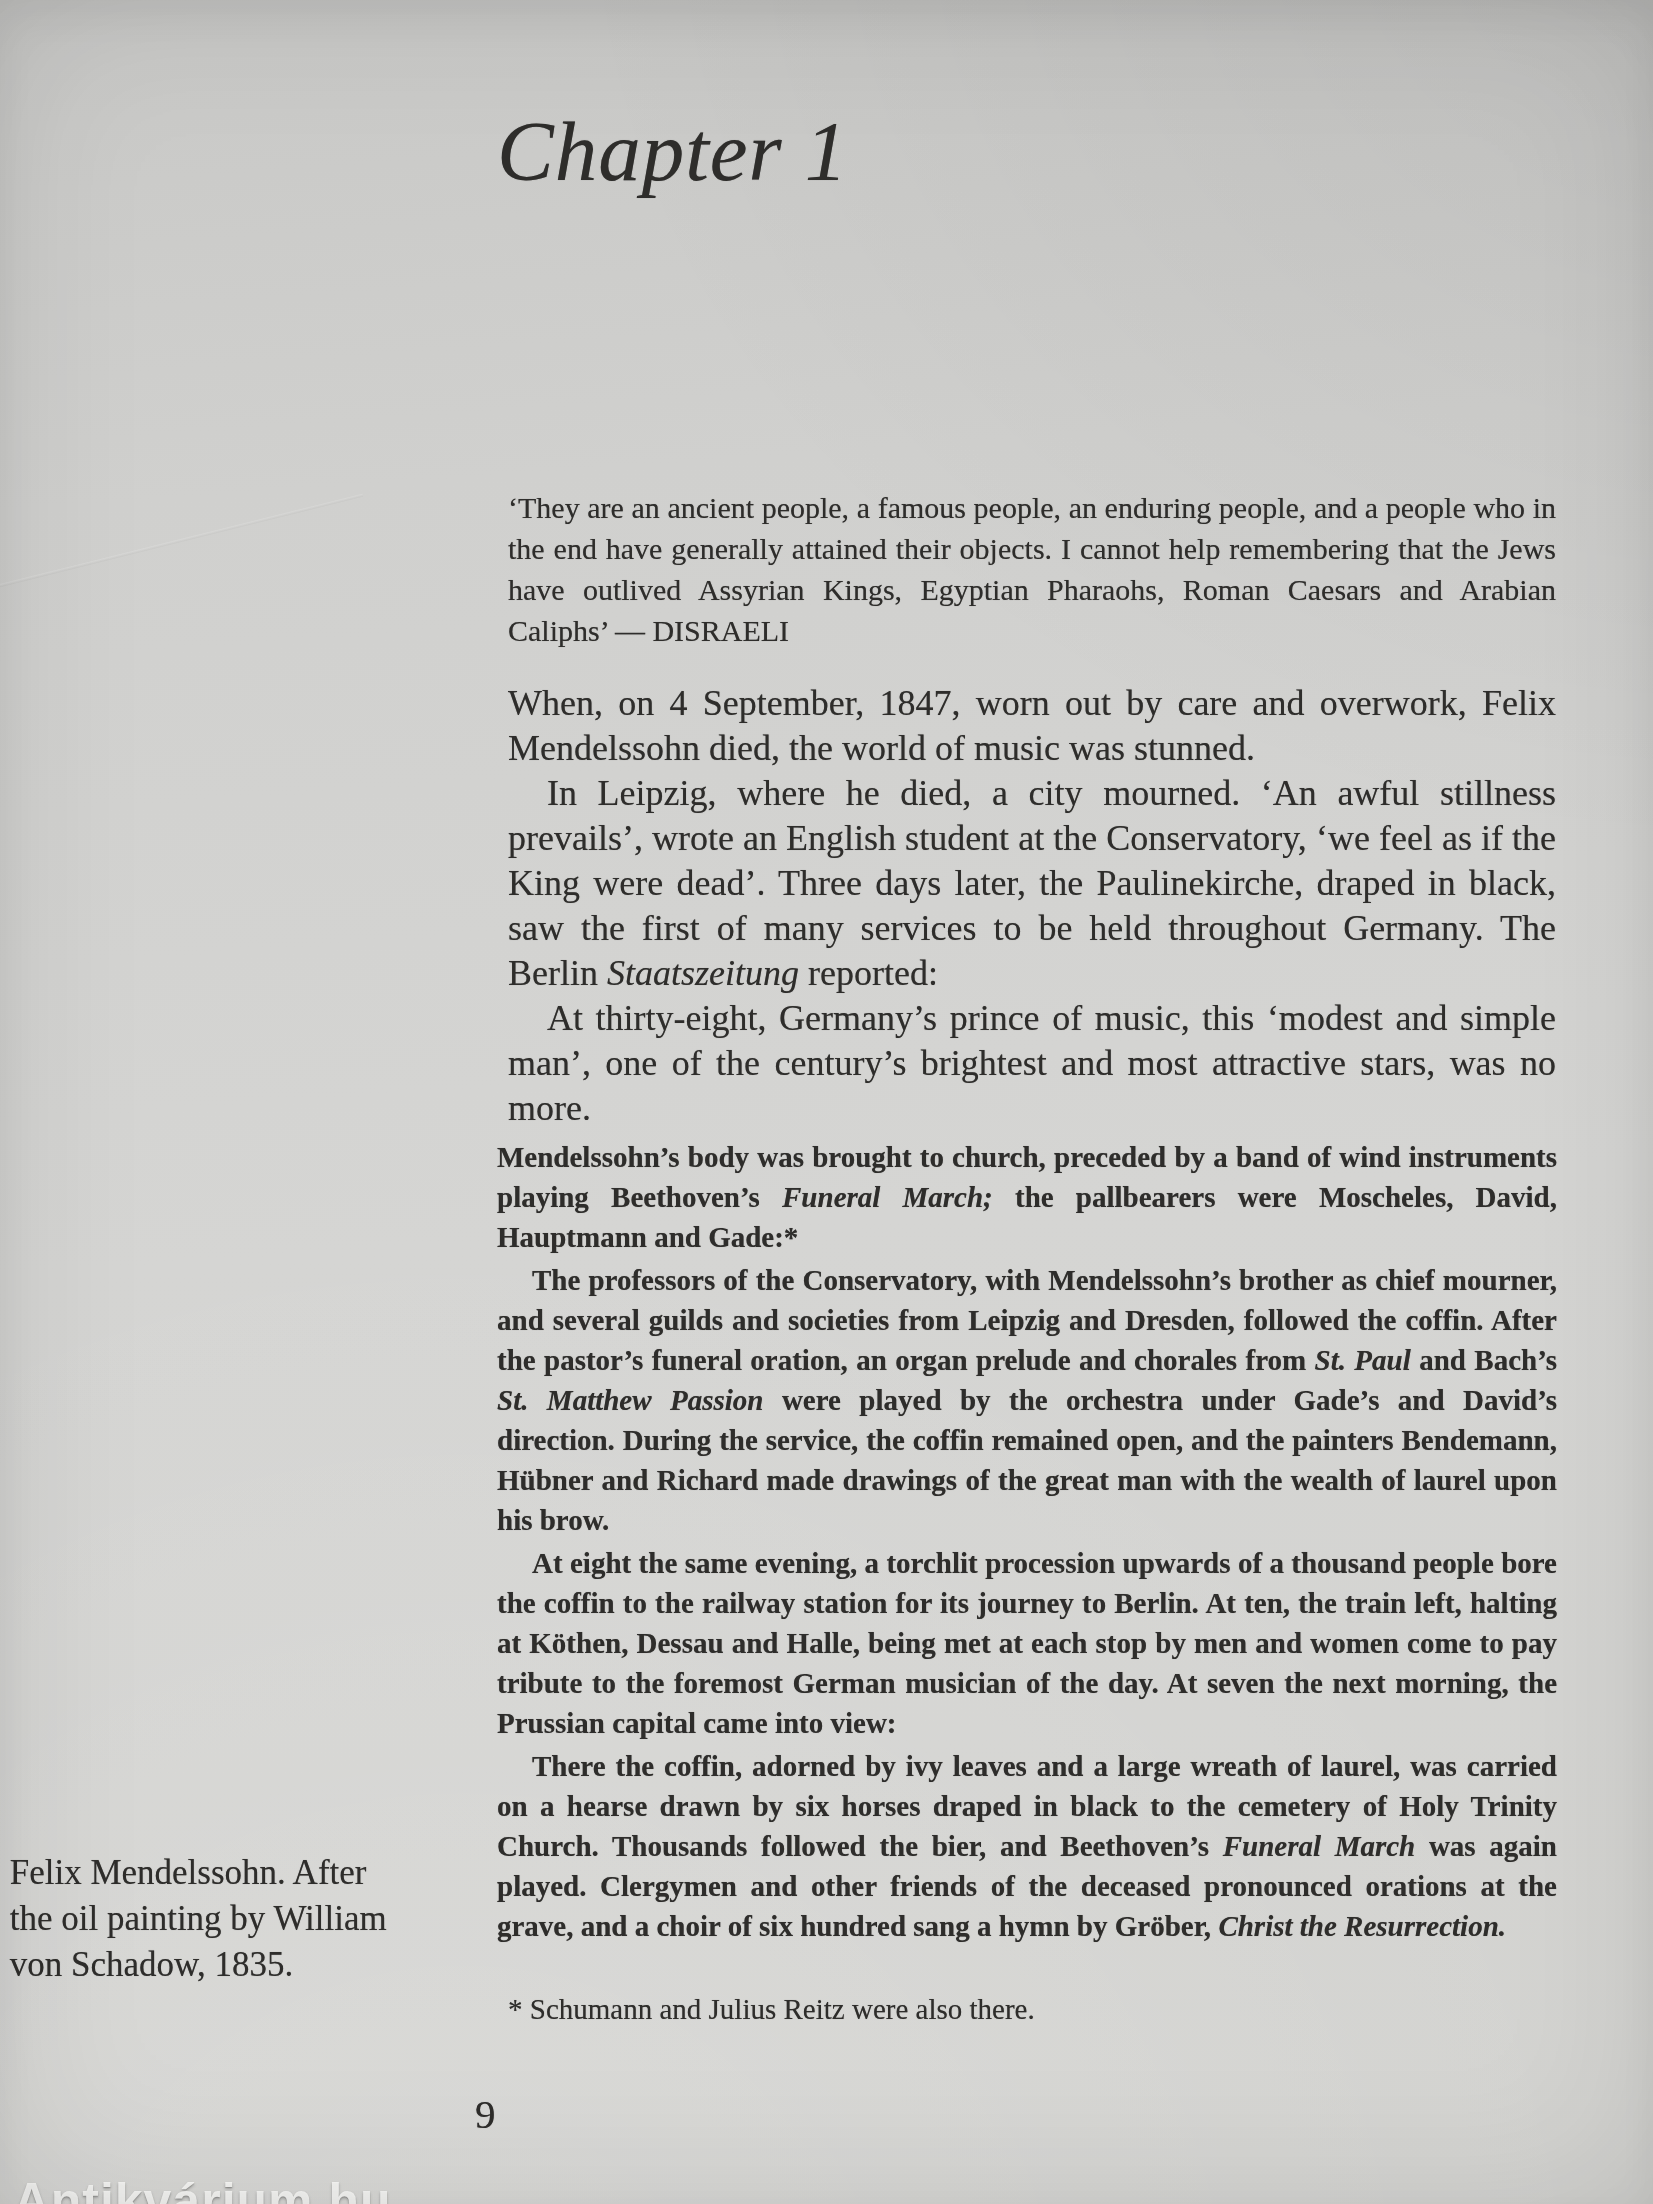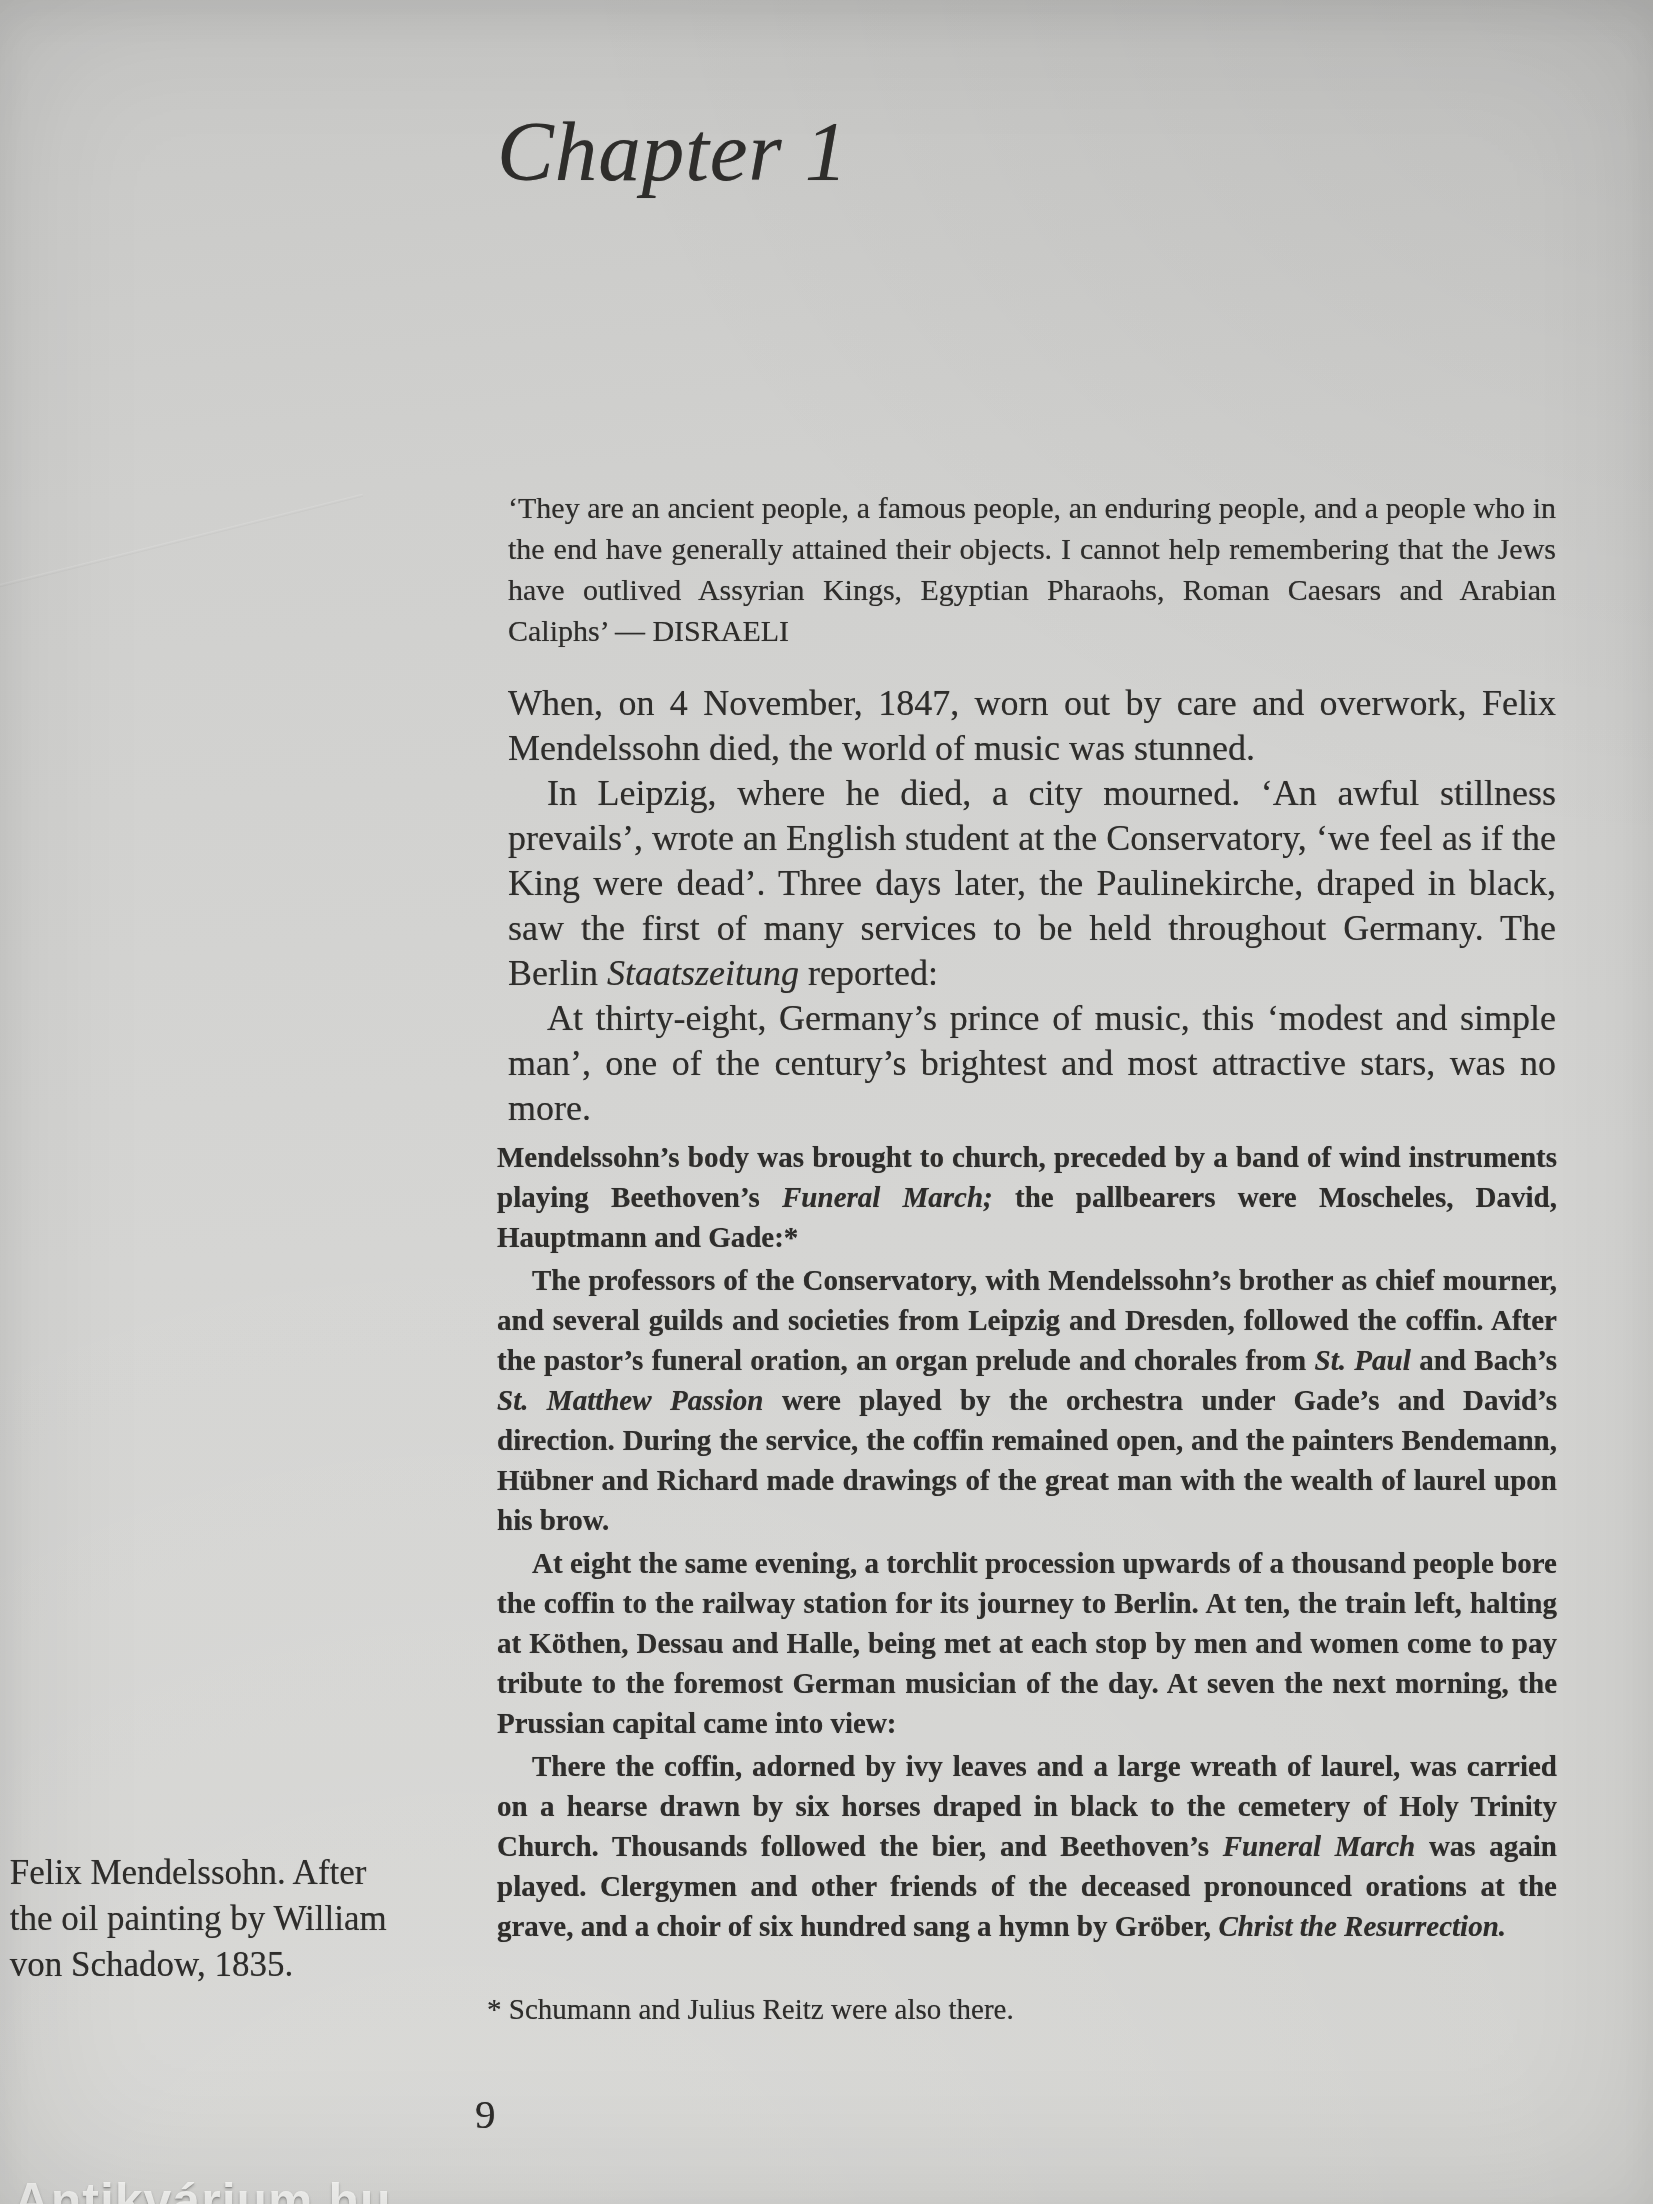--- a/index.html
+++ b/index.html
@@ -54,21 +54,21 @@
     position: absolute; left: 497px; top: 1137px; width: 1060px;
     font-size: 29px; line-height: 40px;
     text-align: justify;
   }
   .report-block p { margin: 0 0 2.9px 0; font-weight: bold; }
   .indent { text-indent: 39px; }
   .report-block .indent { text-indent: 35px; }
   .it { font-style: italic; }
 
   .footnote {
-    position: absolute; left: 487px; top: 1989px; width: 1060px;
+    position: absolute; left: 508px; top: 1989px; width: 1060px;
     font-size: 29px; line-height: 40px;
   }
   .photo-caption {
     position: absolute; left: 9.7px; top: 1850px; width: 408px;
     font-size: 35px; line-height: 46px;
   }
   .page-number {
     position: absolute; left: 475px; top: 2094px;
     font-size: 41px; line-height: 1;
   }
@@ -85,21 +85,21 @@
 
 <div class="page">
   <div class="crease"></div>
 
   <div class="chapter-label ink">Chapter 1</div>
 
 
   <div class="epigraph ink">‘They are an ancient people, a famous people, an enduring people, and a people who in the end have generally attained their objects. I cannot help remembering that the Jews have outlived Assyrian Kings, Egyptian Pharaohs, Roman Caesars and Arabian Caliphs’ — DISRAELI</div>
 
   <div class="body-block ink">
-    <p><span>When, on 4 November, 1847, worn out by care and overwork, Felix Mendelssohn died, the world of music was stunned.</span></p>
+    <p><span>When, on 4 September, 1847, worn out by care and overwork, Felix Mendelssohn died, the world of music was stunned.</span></p>
     <p class="indent"><span>In Leipzig, where he died, a city mourned. ‘An awful stillness prevails’, wrote an English student at the Conservatory, ‘we feel as if the King were dead’. Three days later, the Paulinekirche, draped in black, saw the first of many services to be held throughout Germany. The Berlin </span><span class="it">Staatszeitung</span><span> reported:</span></p>
     <p class="indent"><span>At thirty-eight, Germany’s prince of music, this ‘modest and simple man’, one of the century’s brightest and most attractive stars, was no more.</span></p>
   </div>
 
   <div class="report-block ink">
     <p><span>Mendelssohn’s body was brought to church, preceded by a band of wind instruments playing Beethoven’s </span><span class="it">Funeral March;</span><span> the pallbearers were Moscheles, David, Hauptmann and Gade:*</span></p>
     <p class="indent"><span>The professors of the Conservatory, with Mendelssohn’s brother as chief mourner, and several guilds and societies from Leipzig and Dresden, followed the coffin. After the pastor’s funeral oration, an organ prelude and chorales from </span><span class="it">St. Paul</span><span> and Bach’s </span><span class="it">St. Matthew Passion</span><span> were played by the orchestra under Gade’s and David’s direction. During the service, the coffin remained open, and the painters Bendemann, Hübner and Richard made drawings of the great man with the wealth of laurel upon his brow.</span></p>
     <p class="indent"><span>At eight the same evening, a torchlit procession upwards of a thousand people bore the coffin to the railway station for its journey to Berlin. At ten, the train left, halting at Köthen, Dessau and Halle, being met at each stop by men and women come to pay tribute to the foremost German musician of the day. At seven the next morning, the Prussian capital came into view:</span></p>
     <p class="indent"><span>There the coffin, adorned by ivy leaves and a large wreath of laurel, was carried on a hearse drawn by six horses draped in black to the cemetery of Holy Trinity Church. Thousands followed the bier, and Beethoven’s </span><span class="it">Funeral March</span><span> was again played. Clergymen and other friends of the deceased pronounced orations at the grave, and a choir of six hundred sang a hymn by Gröber, </span><span class="it">Christ the Resurrection.</span></p>
   </div>

